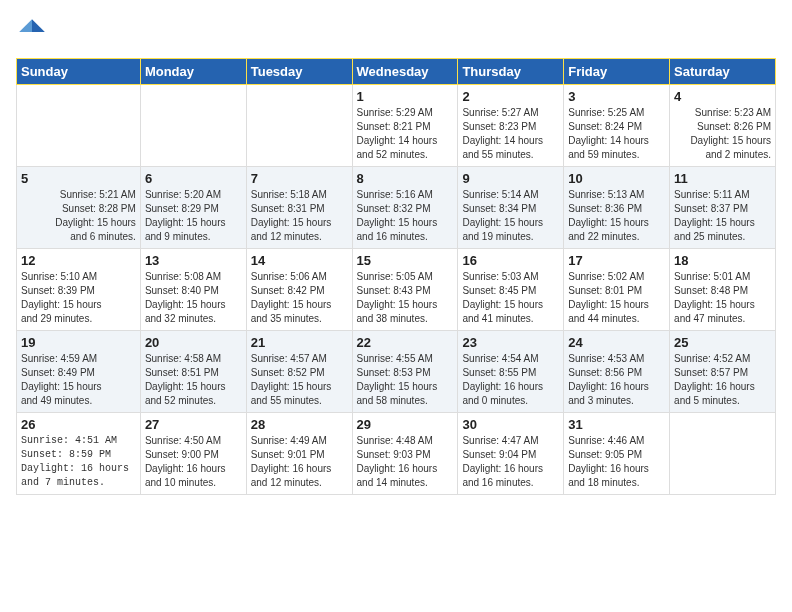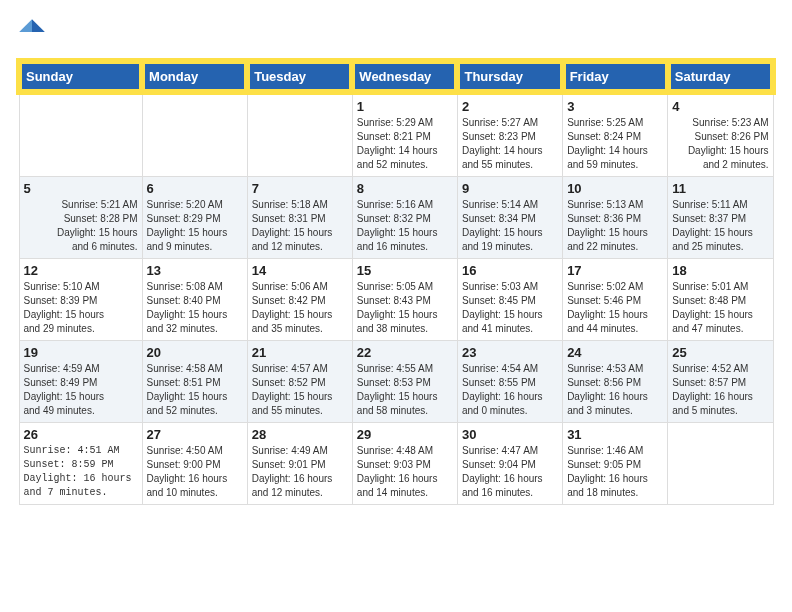--- a/index.html
+++ b/index.html
@@ -59,21 +59,21 @@
     }
     thead tr {
       background: #2563b0;
     }
     thead th {
       color: #fff;
       font-size: 13px;
       font-weight: bold;
       padding: 5px 4px;
       text-align: left;
-      border: 6px solid #fde047;
+      border: 1px solid #fde047;
     }
     tbody tr {
       border-bottom: 1px solid #ccc;
     }
     tbody td {
       vertical-align: top;
       font-size: 11px;
       color: #222;
       padding: 4px 4px;
       border: 1px solid #ddd;
@@ -251,21 +251,21 @@
         <td>
           <span class="day-num">16</span>
           <div class="day-detail" style="white-space: pre-line;">Sunrise: 5:03 AM
 Sunset: 8:45 PM
 Daylight: 15 hours
 and 41 minutes.</div>
         </td>
         <td>
           <span class="day-num">17</span>
           <div class="day-detail" style="white-space: pre-line;">Sunrise: 5:02 AM
-Sunset: 5:46 PM
+Sunset: 8:01 PM
 Daylight: 15 hours
 and 44 minutes.</div>
         </td>
         <td>
           <span class="day-num">18</span>
           <div class="day-detail" style="white-space: pre-line;">Sunrise: 5:01 AM
 Sunset: 8:48 PM
 Daylight: 15 hours
 and 47 minutes.</div>
         </td>
@@ -352,21 +352,21 @@
         </td>
         <td>
           <span class="day-num">30</span>
           <div class="day-detail" style="white-space: pre-line;">Sunrise: 4:47 AM
 Sunset: 9:04 PM
 Daylight: 16 hours
 and 16 minutes.</div>
         </td>
         <td>
           <span class="day-num">31</span>
-          <div class="day-detail" style="white-space: pre-line;">Sunrise: 1:46 AM
+          <div class="day-detail" style="white-space: pre-line;">Sunrise: 4:46 AM
 Sunset: 9:05 PM
 Daylight: 16 hours
 and 18 minutes.</div>
         </td>
         <td class="empty-cell"></td>
       </tr>
     </tbody>
 </table>
 
 </body></html>

